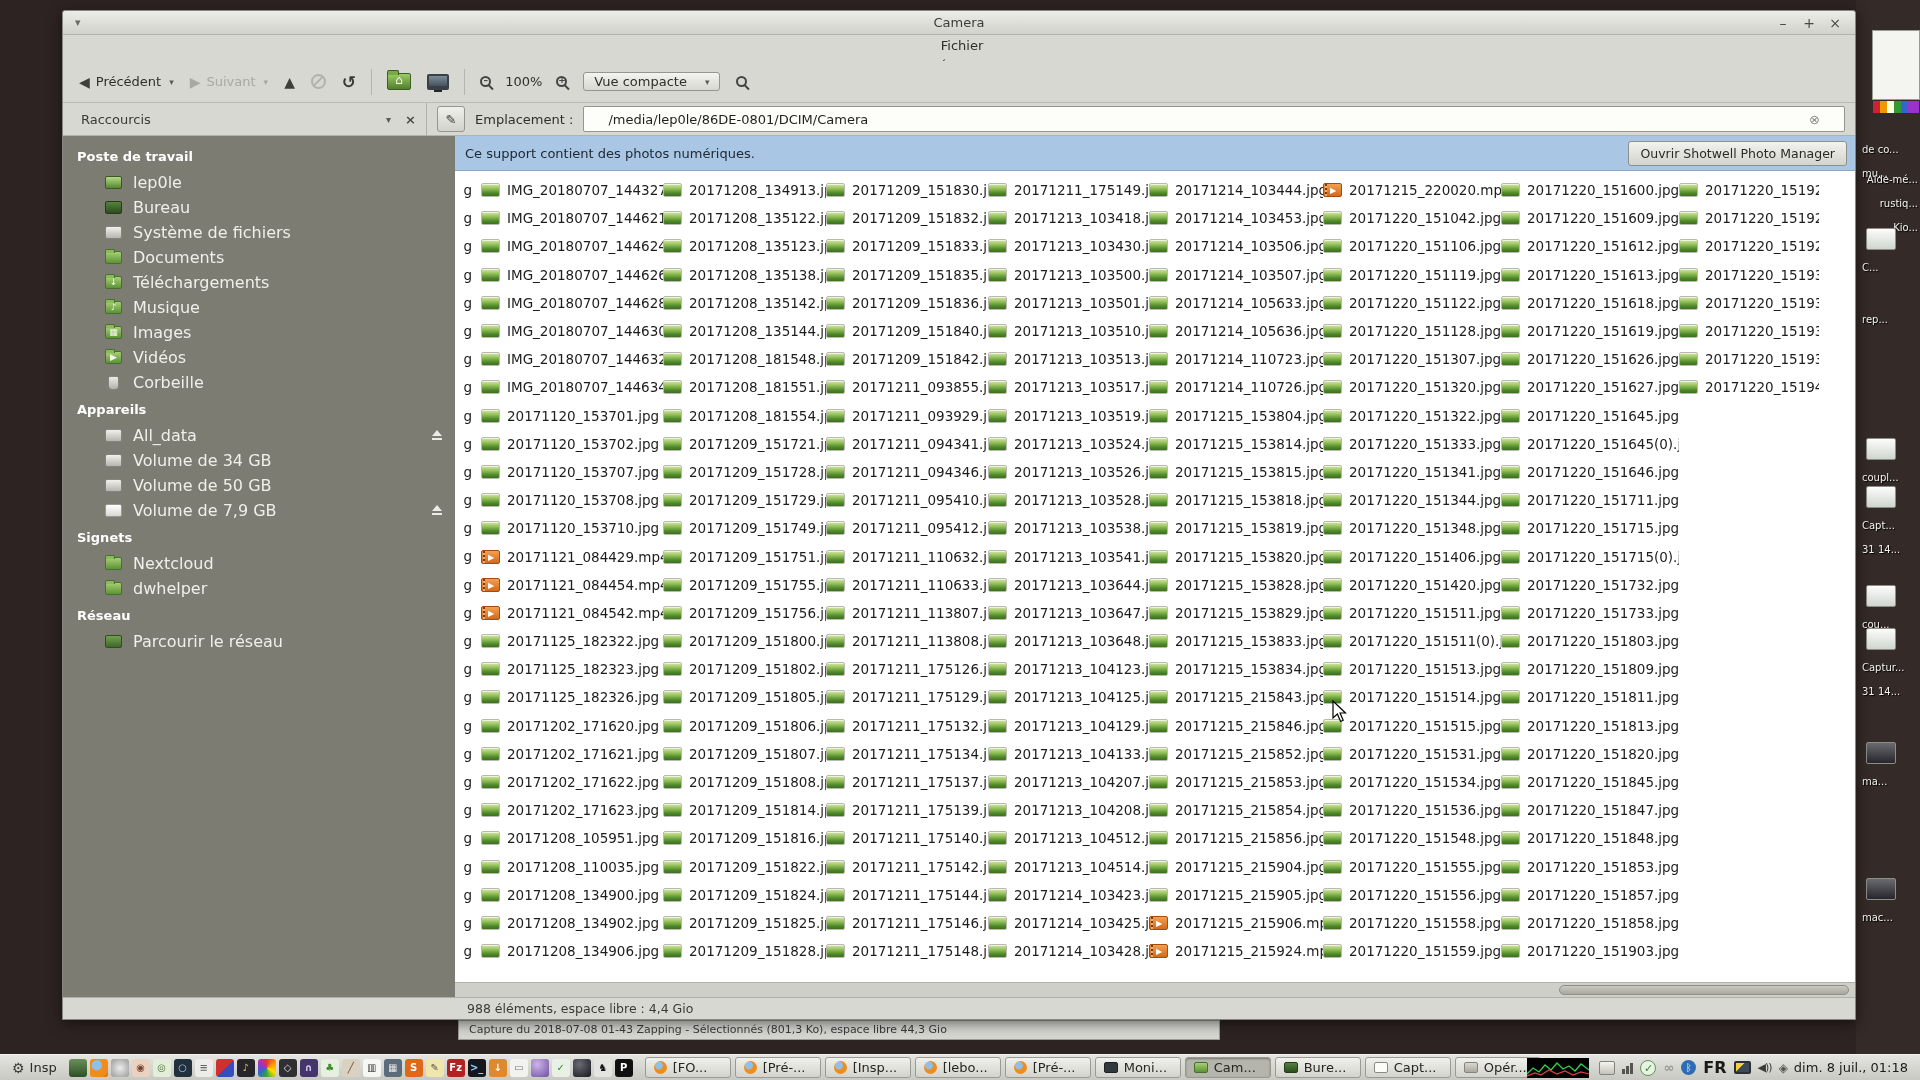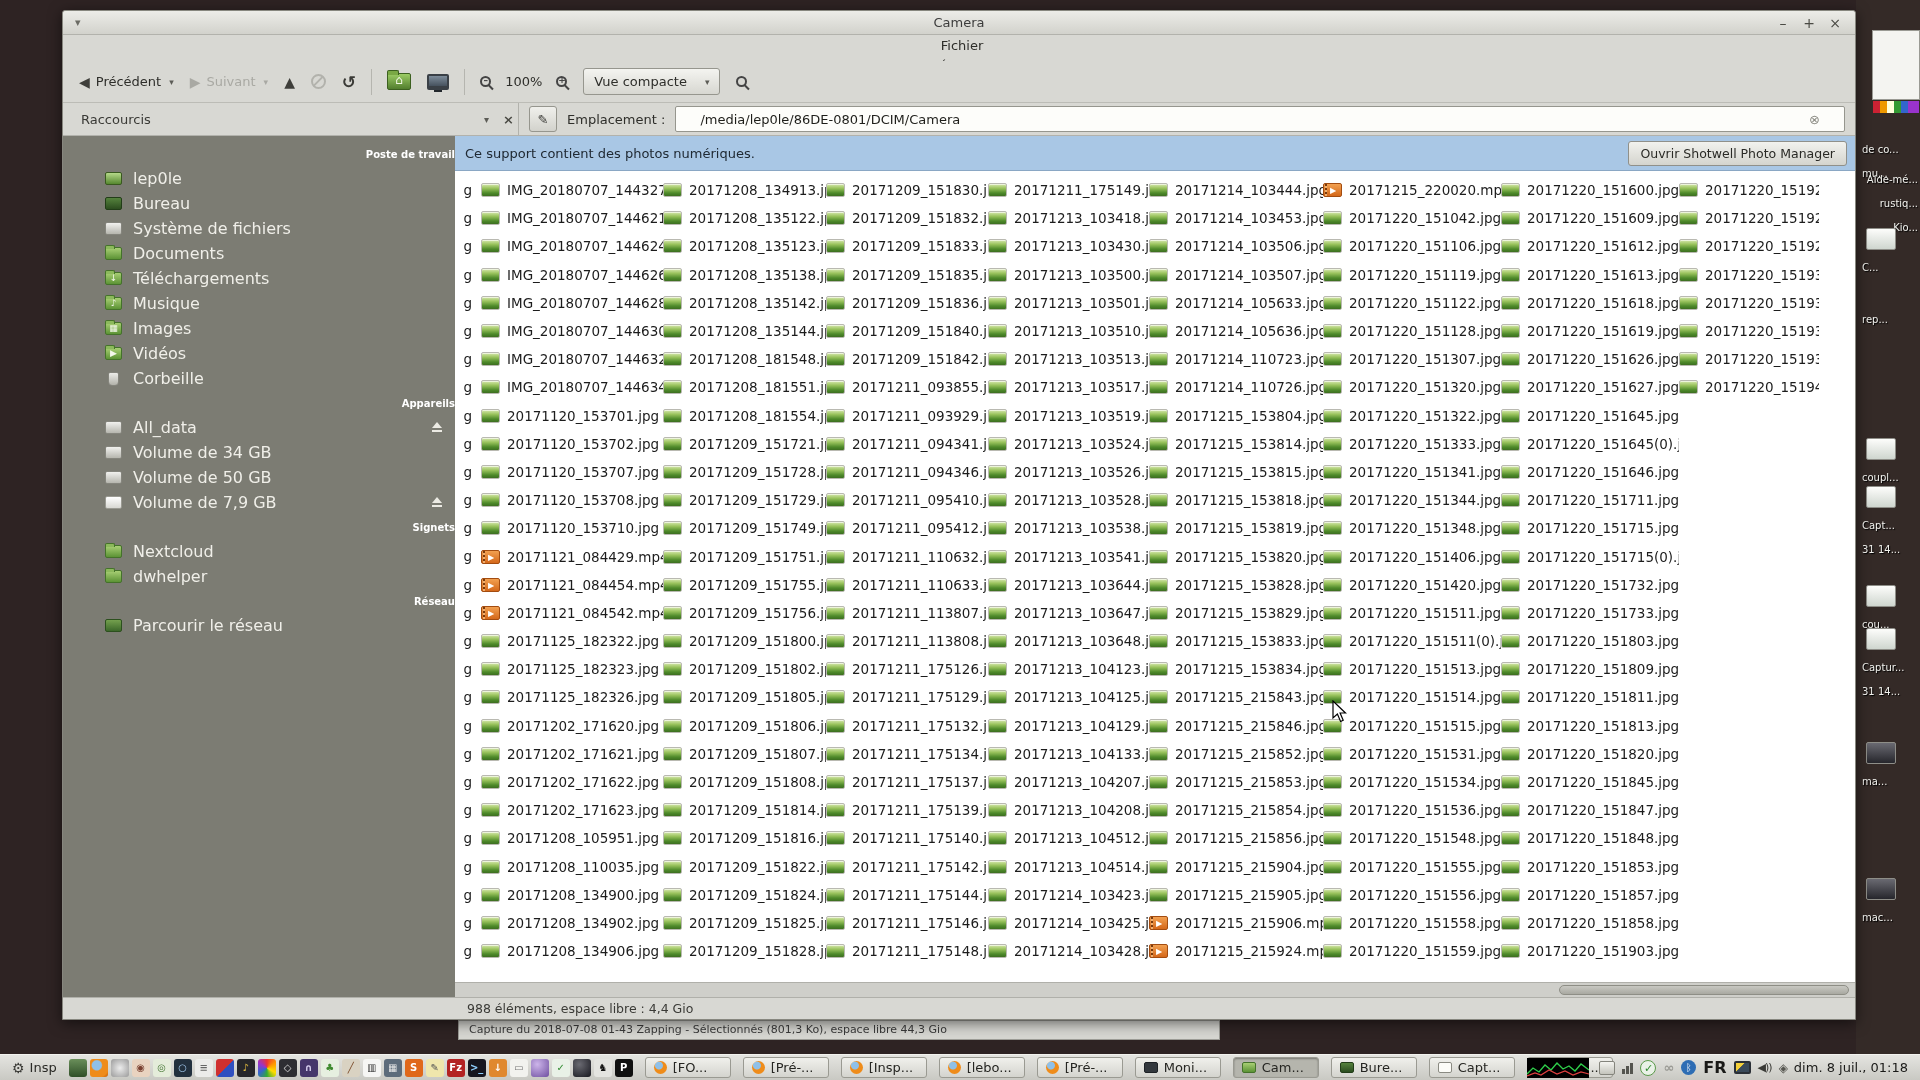--- a/index.html
+++ b/index.html
@@ -55,41 +55,41 @@
   .tb-home { width:24px; height:17px; background:linear-gradient(#9ccc65,#527e2e); border:1px solid #3c6020; border-radius:2px; position:relative; }
   .tb-home::before { content:''; position:absolute; left:-1px; top:-4px; width:10px; height:4px; background:#7aa845; border:1px solid #3c6020; border-bottom:none; border-radius:2px 2px 0 0; }
   .tb-home::after { content:'⌂'; position:absolute; left:0; right:0; top:-1px; text-align:center; font-size:12px; color:#eef5e2; }
   .tb-comp { width:22px; height:16px; background:#3a4046; border-radius:2px; position:relative; }
   .tb-comp::before { content:''; position:absolute; inset:2px 2px 4px 2px; background:linear-gradient(#7d8c9a,#46525e); }
   .tb-comp::after { content:''; position:absolute; left:7px; bottom:-2px; width:8px; height:2px; background:#23282c; }
   .mag { width:11px; height:11px; border:2px solid #444; border-radius:50%; position:relative; display:inline-block; }
   .mag::after { content:''; position:absolute; right:-5px; bottom:-3px; width:7px; height:2px; background:#444; transform:rotate(45deg); }
   .mag .sign { position:absolute; left:0; right:0; top:-3px; text-align:center; font-size:9px; font-weight:bold; color:#444; }
   #zoom-level { font-size:13px; color:#2e2e2a; margin:0 6px; }
-  #view-select { display:flex; align-items:center; gap:16px; height:27px; padding:0 10px;
+  #view-select { display:flex; align-items:center; gap:16px; height:19px; padding:0 10px;
     background:linear-gradient(#f4f4f0,#d7d7d1); border:1px solid #96968e; border-radius:3px; font-size:13px; color:#2e2e2a; margin:0 8px; }
 
   
   #loc-row { height:33px; display:flex; align-items:stretch; }
-  #pane-header { width:456px; background:#d8d8d3; border-right:1px solid #b2b2ac; border-bottom:1px solid #b2b2ac;
-    display:flex; align-items:center; padding:0 4px 0 18px; font-size:13px; color:#3a3a36; }
+  #pane-header { width:364px; background:#d8d8d3; border-right:1px solid #b2b2ac; border-bottom:1px solid #b2b2ac;
+    display:flex; align-items:center; padding:0 10px 0 18px; font-size:13px; color:#3a3a36; }
   #pane-header .dd { margin-left:auto; font-size:10px; }
   #pane-header .close-x { margin-left:14px; font-weight:bold; color:#4a4a44; font-size:13px; }
   #loc-bar { flex:1; display:flex; align-items:center; gap:10px; padding:0 10px; background:#d8d8d3; border-bottom:1px solid #b2b2ac; }
   #pencil-btn { width:28px; height:26px; background:linear-gradient(#f0f0ec,#d2d2cc); border:1px solid #96968e; border-radius:3px;
     display:flex; align-items:center; justify-content:center; font-size:13px; color:#3a3a36; }
   #loc-label { font-size:13px; color:#2e2e2a; }
   #loc-entry { flex:1; height:26px; background:#fdfdfa; border:1px solid #96968e; border-radius:2px;
     display:flex; align-items:center; padding:0 24px; font-size:13px; color:#1e1e1a; }
   #loc-clear { margin-left:auto; color:#8a8a82; font-size:13px; }
 
   
   #body-row { flex:1; display:flex; min-height:0; }
   #sidebar { width:392px; background:#7c7c73; color:#f0efe9; overflow:hidden; padding-top:6px; }
-  .sb-header { font-size:10px; font-weight:bold; padding:7px 0 6px 14px; color:#ffffff;text-align:right; }
+  .sb-header { font-size:13px; font-weight:bold; padding:7px 0 6px 14px; color:#ffffff; }
   .sb-item { height:25px; display:flex; align-items:center; gap:11px; padding:0 12px 0 42px; font-size:16px; }
   .si { width:17px; height:13px; border-radius:2px; flex:none; position:relative; }
   .si::after { content:attr(data-g); position:absolute; left:0; right:0; top:-1px; text-align:center; font-size:9px; color:#f4f8ec; line-height:13px; }
   .si.home { background:linear-gradient(#b4d889,#56882f); border:1px solid #39591f; }
   .si.desktop { background:linear-gradient(#55823d,#2c4d1f); border:1px solid #223d18; }
   .si.drive { background:linear-gradient(#f1f1ee,#b6b6ae); border:1px solid #85857d; }
   .si.drive-white { background:linear-gradient(#ffffff,#d8d8d3); border:1px solid #9a9a92; }
   .si.folder, .si.folder-down, .si.folder-music, .si.folder-image, .si.folder-video
     { background:linear-gradient(#a8cf74,#5c9335); border:1px solid #44722a; }
   .si.folder::before, .si.folder-down::before, .si.folder-music::before, .si.folder-image::before, .si.folder-video::before
@@ -138,21 +138,21 @@
   #cursor { position:absolute; left:1332px; top:700px; z-index:60; }
 
   
   #taskbar { position:absolute; left:0; bottom:0; width:1920px; height:26px;
     background:linear-gradient(#e4e4e0,#c9c9c3); border-top:1px solid #f2f2ee; display:flex; align-items:center; padding:0 4px; }
   #menu-btn { display:flex; align-items:center; gap:5px; height:22px; padding:0 8px; font-size:13px; color:#2a2a26; }
   .gear { font-size:14px; color:#3a3a36; }
   #launchers { display:flex; align-items:center; gap:3px; margin:0 4px; }
   .launcher { width:18px; height:18px; border-radius:3px; display:flex; align-items:center; justify-content:center;
     font-size:10px; font-weight:bold; overflow:hidden; }
-  #win-buttons { display:flex; align-items:center; gap:12px; margin-left:8px; flex:1; min-width:0; }
+  #win-buttons { display:flex; align-items:center; gap:4px; margin-left:8px; flex:1; min-width:0; }
   .win-btn { height:21px; min-width:86px; max-width:104px; flex:1; display:flex; align-items:center; gap:6px; padding:0 8px;
     background:linear-gradient(#f0f0ec,#d4d4ce); border:1px solid #9a9a92; border-radius:3px; font-size:13px; color:#262622;
     white-space:nowrap; overflow:hidden; }
   .win-btn.active { background:#b5b5ad; box-shadow:inset 0 1px 2px rgba(0,0,0,.35); }
   .wi { width:14px; height:11px; flex:none; border-radius:2px; }
   .wi-firefox { border-radius:50%; width:13px; height:13px; background:radial-gradient(circle at 38% 35%,#8fc0e8 0 30%,#ef8c1a 38% 75%,#c05a08); }
   .wi-monitor { background:#33383d; border:1px solid #1e2226; }
   .wi-folder { background:linear-gradient(#a8cf74,#5c9335); border:1px solid #44722a; }
   .wi-desktop { background:linear-gradient(#55823d,#2c4d1f); border:1px solid #223d18; }
   .wi-window { background:#fcfcf8; border:1px solid #8a8a82; }

